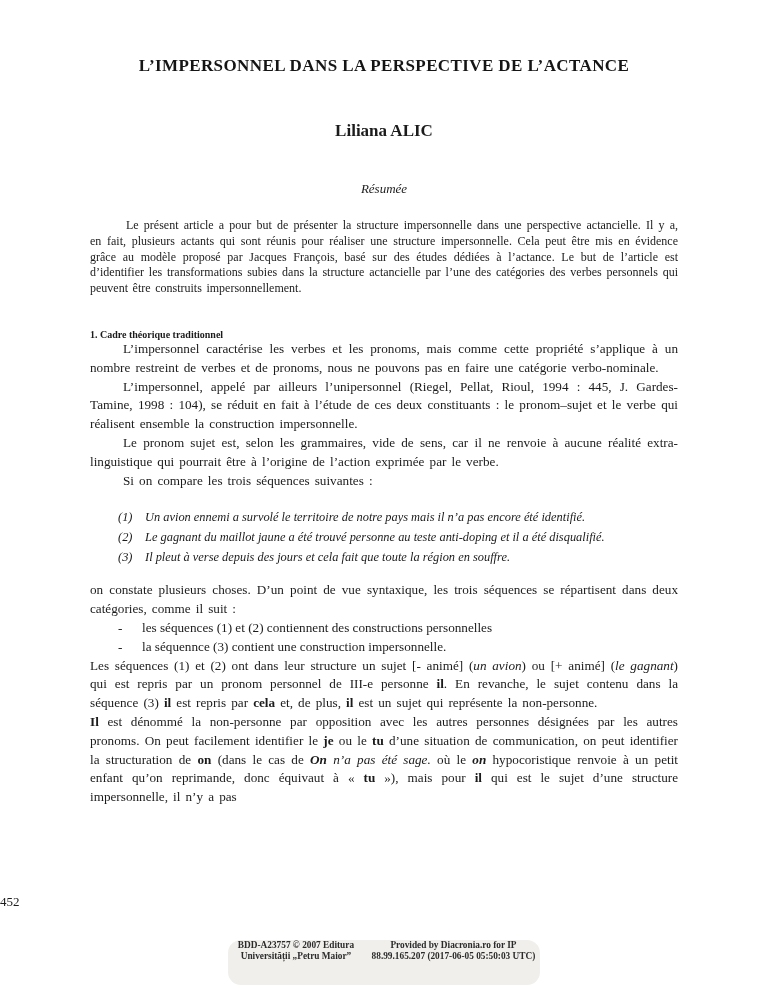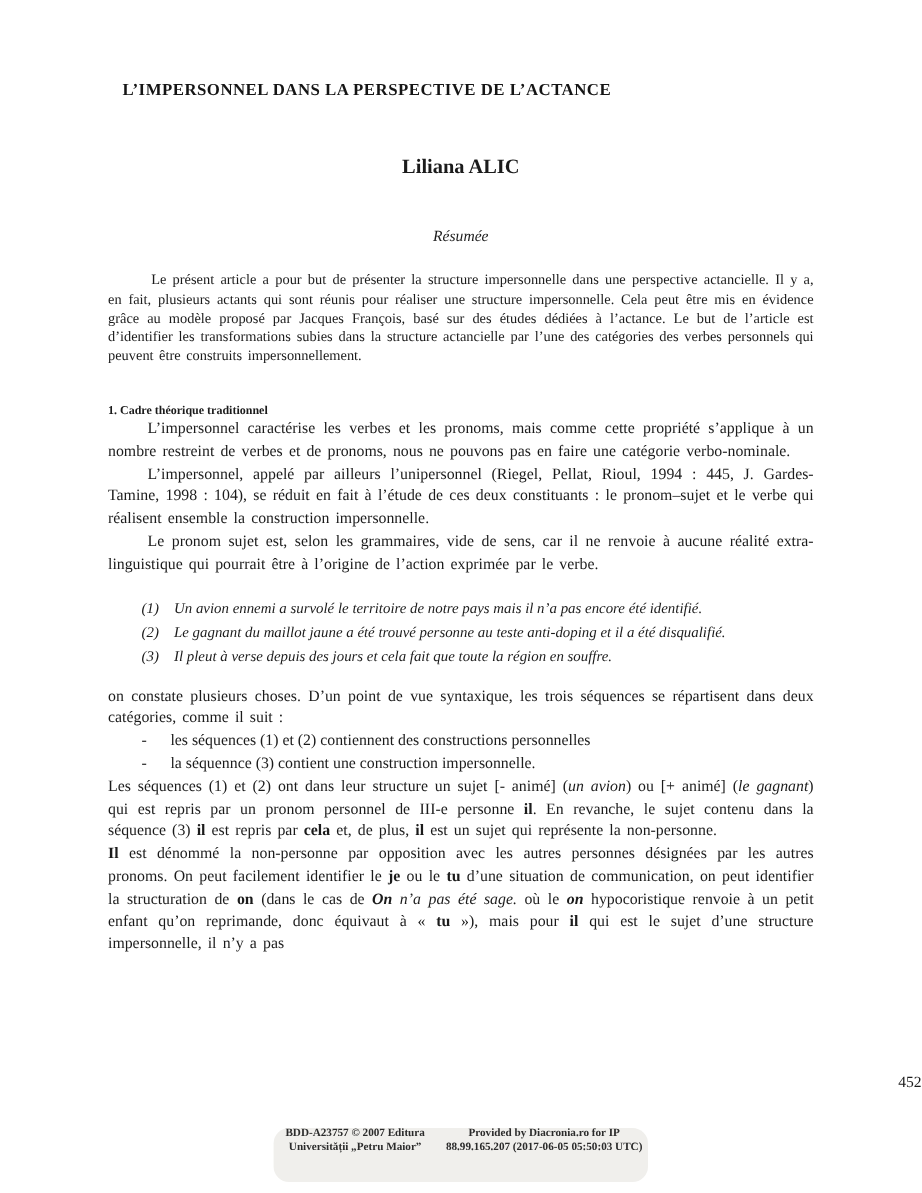--- a/index.html
+++ b/index.html
@@ -10,24 +10,24 @@
     background: #ffffff;
     overflow: hidden;
     font-family: "Liberation Serif", serif;
     color: #1b1b1b;
     box-sizing: border-box;
   }
   .content {
     padding: 56px 90px 0 90px;
   }
   .title {
-    margin: 12px;
-    font-size: 14px;
+    margin: 0;
+    font-size: 17px;
     font-weight: bold;
-    text-align: left;
+    text-align: center;
     letter-spacing: 0.4px;
     color: #151515;
   }
   .author {
     margin-top: 45px;
     font-size: 17px;
     font-weight: bold;
     text-align: center;
   }
   .resume-heading {
@@ -68,21 +68,21 @@
   .example-num { width: 27px; flex: none; }
   .example-text { flex: 1; }
   .bullets { padding-left: 28px; }
   .bullet-row { display: flex; font-size: 13.2px; line-height: 18.8px; }
   .bullet-marker { width: 24px; flex: none; }
   .bullet-text { flex: 1; }
   .pagenum {
     position: absolute;
     top: 894px;
     left: 0; right: 0;
-    text-align: right;
+    text-align: left;
     font-size: 13px;
   }
   .footer-box {
     position: absolute;
     top: 940px;
     left: 50%;
     transform: translateX(-50%);
     width: 312px;
     height: 45px;
     background: #f0efec;
@@ -112,20 +112,21 @@
 
     <div class="resume-heading">Résumée</div>
 
     <p class="abstract">Le présent article a pour but de présenter la structure impersonnelle dans une perspective actancielle. Il y a, en fait, plusieurs actants qui sont réunis pour réaliser une structure impersonnelle. Cela peut être mis en évidence grâce au modèle proposé par Jacques François, basé sur des études dédiées à l’actance. Le but de l’article est d’identifier les transformations subies dans la structure actancielle par l’une des catégories des verbes personnels qui peuvent être construits impersonnellement.</p>
 
     <h2 class="section-heading">1. Cadre théorique traditionnel</h2>
 
     <p class="para indent">L’impersonnel caractérise les verbes et les pronoms, mais comme cette propriété s’applique à un nombre restreint de verbes et de pronoms, nous ne pouvons pas en faire une catégorie verbo-nominale.</p>
     <p class="para indent">L’impersonnel, appelé par ailleurs l’unipersonnel (Riegel, Pellat, Rioul, 1994 : 445, J. Gardes-Tamine, 1998 : 104), se réduit en fait à l’étude de ces deux constituants : le pronom–sujet et le verbe qui réalisent ensemble la construction impersonnelle.</p>
     <p class="para indent">Le pronom sujet est, selon les grammaires, vide de sens, car il ne renvoie à aucune réalité extra-linguistique qui pourrait être à l’origine de l’action exprimée par le verbe.</p>
+    <p class="para indent">Si on compare les trois séquences suivantes :</p>
 
     <div class="examples">
       <div class="example-row">
         <span class="example-num">(1)</span>
         <span class="example-text">Un avion ennemi a survolé le territoire de notre pays mais il n’a pas encore été identifié.</span>
       </div>
       <div class="example-row">
         <span class="example-num">(2)</span>
         <span class="example-text">Le gagnant du maillot jaune a été trouvé personne au teste anti-doping et il a été disqualifié.</span>
       </div>

